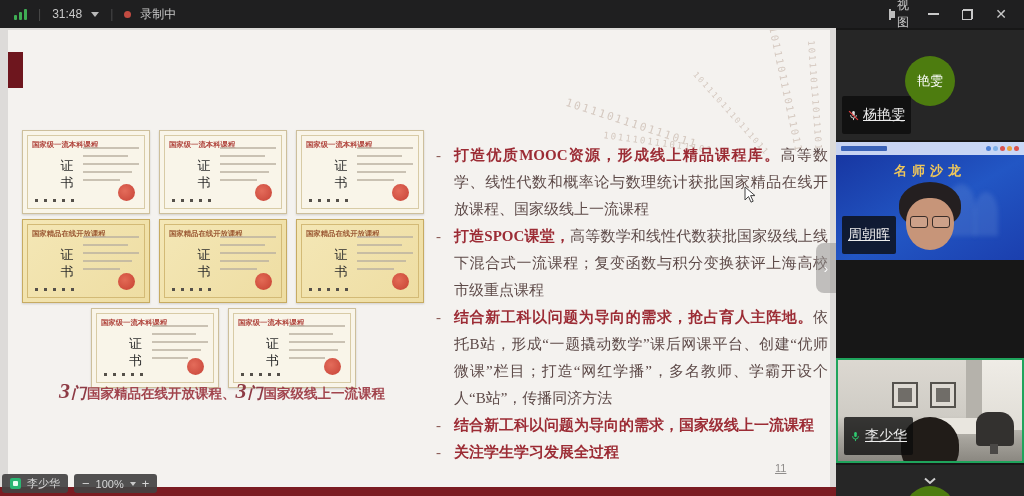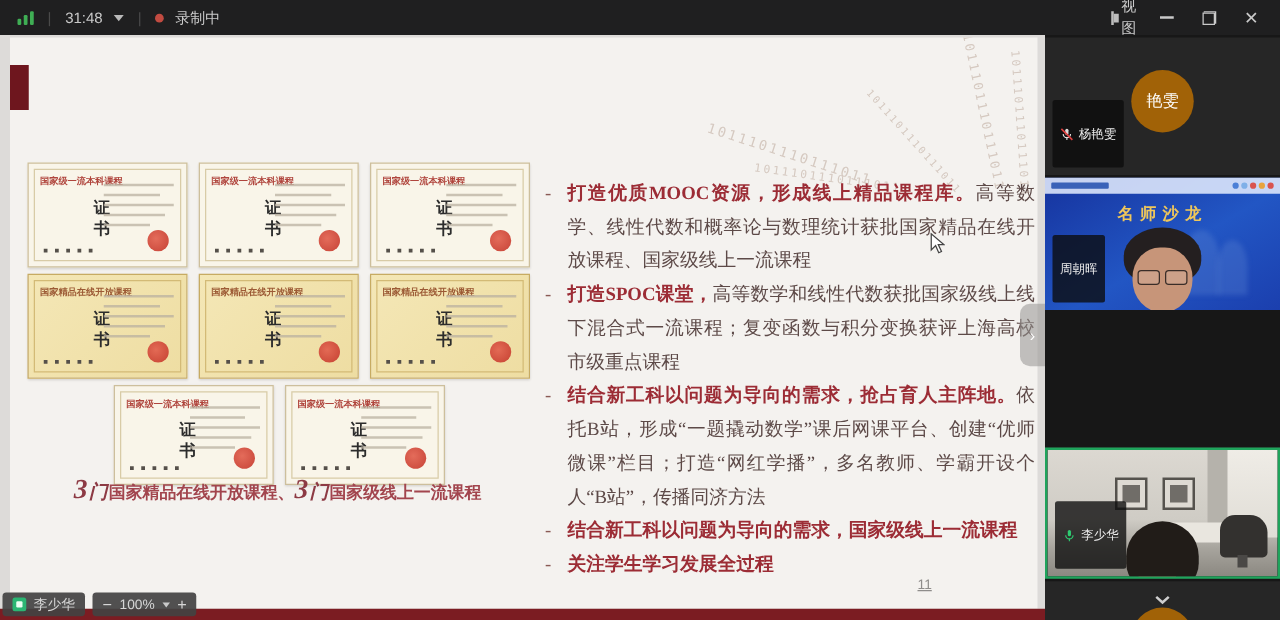--- a/index.html
+++ b/index.html
@@ -52,22 +52,22 @@
   .cert-row.centered { justify-content:center; }
   .cert { position:relative; width:128px; height:84px; background:#f9f5e9; border:1px solid #cdbf9c;
     box-shadow:0 1px 2px rgba(0,0,0,.15); }
   .cert::after { content:""; position:absolute; inset:4px; border:1px solid #d8cba6; }
   .cert.gold { background:linear-gradient(135deg,#f4e7b6,#eeddA2); border-color:#c7ab62; }
   .cert.gold::after { border-color:#d3ba76; }
   .cert.tall { height:80px; }
   .cert-h { position:absolute; left:9px; top:9px; font-size:8px; color:#b0453d; font-weight:bold;
     transform:scale(.92); transform-origin:left top; white-space:nowrap; }
   .cert.gold .cert-h { color:#9c5a35; }
-  .cert-body { position:absolute; left:52px; top:26px; width:16px; font-size:13px; line-height:17px;
-    color:#2c2c2c; font-family:"Liberation Serif", serif; font-weight:bold; word-break:break-all; }
+  .cert-body { position:absolute; left:36px; top:26px; width:16px; font-size:13px; line-height:17px;
+    color:#2c2c2c; font-family:"Liberation Serif", serif; font-weight:normal; word-break:break-all; text-align:center; }
   .cert-lines { position:absolute; right:10px; top:16px; width:56px; }
   .cert-lines i { display:block; height:2px; background:#b9b0a0; margin-bottom:6px; opacity:.75; }
   .cert-lines i:nth-child(2){width:80%}.cert-lines i:nth-child(4){width:88%}.cert-lines i:nth-child(5){width:66%}
   .cert-seal { position:absolute; right:14px; bottom:12px; width:17px; height:17px; border-radius:50%;
     background:radial-gradient(circle at 40% 40%, #e2604e, #c23327); opacity:.92; }
   .cert-dots { position:absolute; left:12px; bottom:11px; display:flex; gap:6px; }
   .cert-dots i { width:3px; height:3px; background:#55504a; display:block; }
 
   
   .summary { position:absolute; left:6px; width:416px; text-align:center; color:#a2454e;
@@ -78,21 +78,21 @@
 
   
   .bullets { position:absolute; left:428px; top:112px; width:392px;
     font-family:"Liberation Serif", serif; font-size:15px; line-height:27px; }
   .bullet { display:flex; }
   .bullet .bm { width:18px; color:#8a5a55; flex:none; }
   .bullet .bt { flex:1; text-align:justify;font-family:Liberation Serif, serif; }
   .bullet .lead { color:#9c2c35; font-weight:bold; }
   .bullet .body { color:#5d4a48; }
 
-  .page-num { position:absolute; left:726px; top:432px; font-size:11px; color:#8f8d8b;text-decoration:underline; }
+  .page-num { position:absolute; left:767px; top:432px; font-size:11px; color:#8f8d8b;text-decoration:underline; }
 
   .cursor { position:absolute; left:736px; top:156px; }
 
   
   .handle { position:absolute; right:0; top:215px; width:20px; height:50px;
     background:rgba(150,148,146,.55); border-radius:8px 0 0 8px;
     display:flex; align-items:center; justify-content:center; color:#fff; font-size:13px; }
 
   
   .share-foot { position:absolute; left:2px; bottom:3px; display:flex; gap:6px; align-items:center; }
@@ -101,30 +101,30 @@
   .share-ind { width:11px; height:11px; border-radius:2px; background:#2bb673; position:relative; }
   .share-ind::after { content:""; position:absolute; left:3px; top:3px; right:3px; bottom:3px; background:#eafff2; border-radius:1px; }
   .zoom-chev { width:0; height:0; border-left:3.5px solid transparent; border-right:3.5px solid transparent;
     border-top:4px solid #c9c9c9; display:inline-block; }
   .zbtn { font-size:13px; line-height:1; }
 
   
   .sidebar { position:absolute; left:836px; top:28px; width:188px; height:468px; background:#171717; }
   .tile { position:absolute; left:0; width:188px; background:#262626; overflow:hidden; }
   .tile.t1 { top:2px; height:110px; }
-  .tile.t2 { top:114px; height:106px; }
+  .tile.t2 { top:114px; height:118px; }
   .tile.t3 { top:222px; height:106px; }
   .tile.t4 { top:330px; height:105px; border:2px solid #1fa45c; }
   .tile.t5 { top:437px; height:31px; }
   .avatar { position:absolute; left:50%; top:50%; transform:translate(-50%,-58%);
-    width:50px; height:50px; border-radius:50%; background:#a16207; color:#fff;
+    width:50px; height:50px; border-radius:50%; background:#4d7c0f; color:#fff;
     display:flex; align-items:center; justify-content:center; font-size:13px; }
   .nametag { position:absolute; left:6px; bottom:6px; background:rgba(12,12,12,.78);
-    border-radius:2px; padding:20px 6px; color:#ececec; font-size:10px;
-    display:flex; align-items:center; gap:4px; z-index:5; }
+    border-radius:2px; padding:10px 6px; color:#ececec; font-size:14px;
+    display:flex; align-items:center; gap:4px; z-index:5;text-decoration:underline; }
 
   
   .vz { position:absolute; inset:0; background:linear-gradient(150deg,#16339e 0%, #2256c4 55%, #1b3fae 100%); }
   .vz-top { position:absolute; left:0; top:0; right:0; height:13px; background:rgba(230,238,255,.85);
     display:flex; align-items:center; justify-content:space-between; padding:0 5px; }
   .vz-logo { width:46px; height:5px; background:#3a62b8; border-radius:1px; }
   .vz-dots { display:flex; gap:2px; }
   .vz-dots i { width:5px; height:5px; border-radius:50%; display:block; }
   .vz-title { position:absolute; left:0; right:0; top:20px; text-align:center; color:#f0c75a;
     font-family:"Liberation Serif", serif; font-weight:bold; font-size:13px; letter-spacing:5px; }

